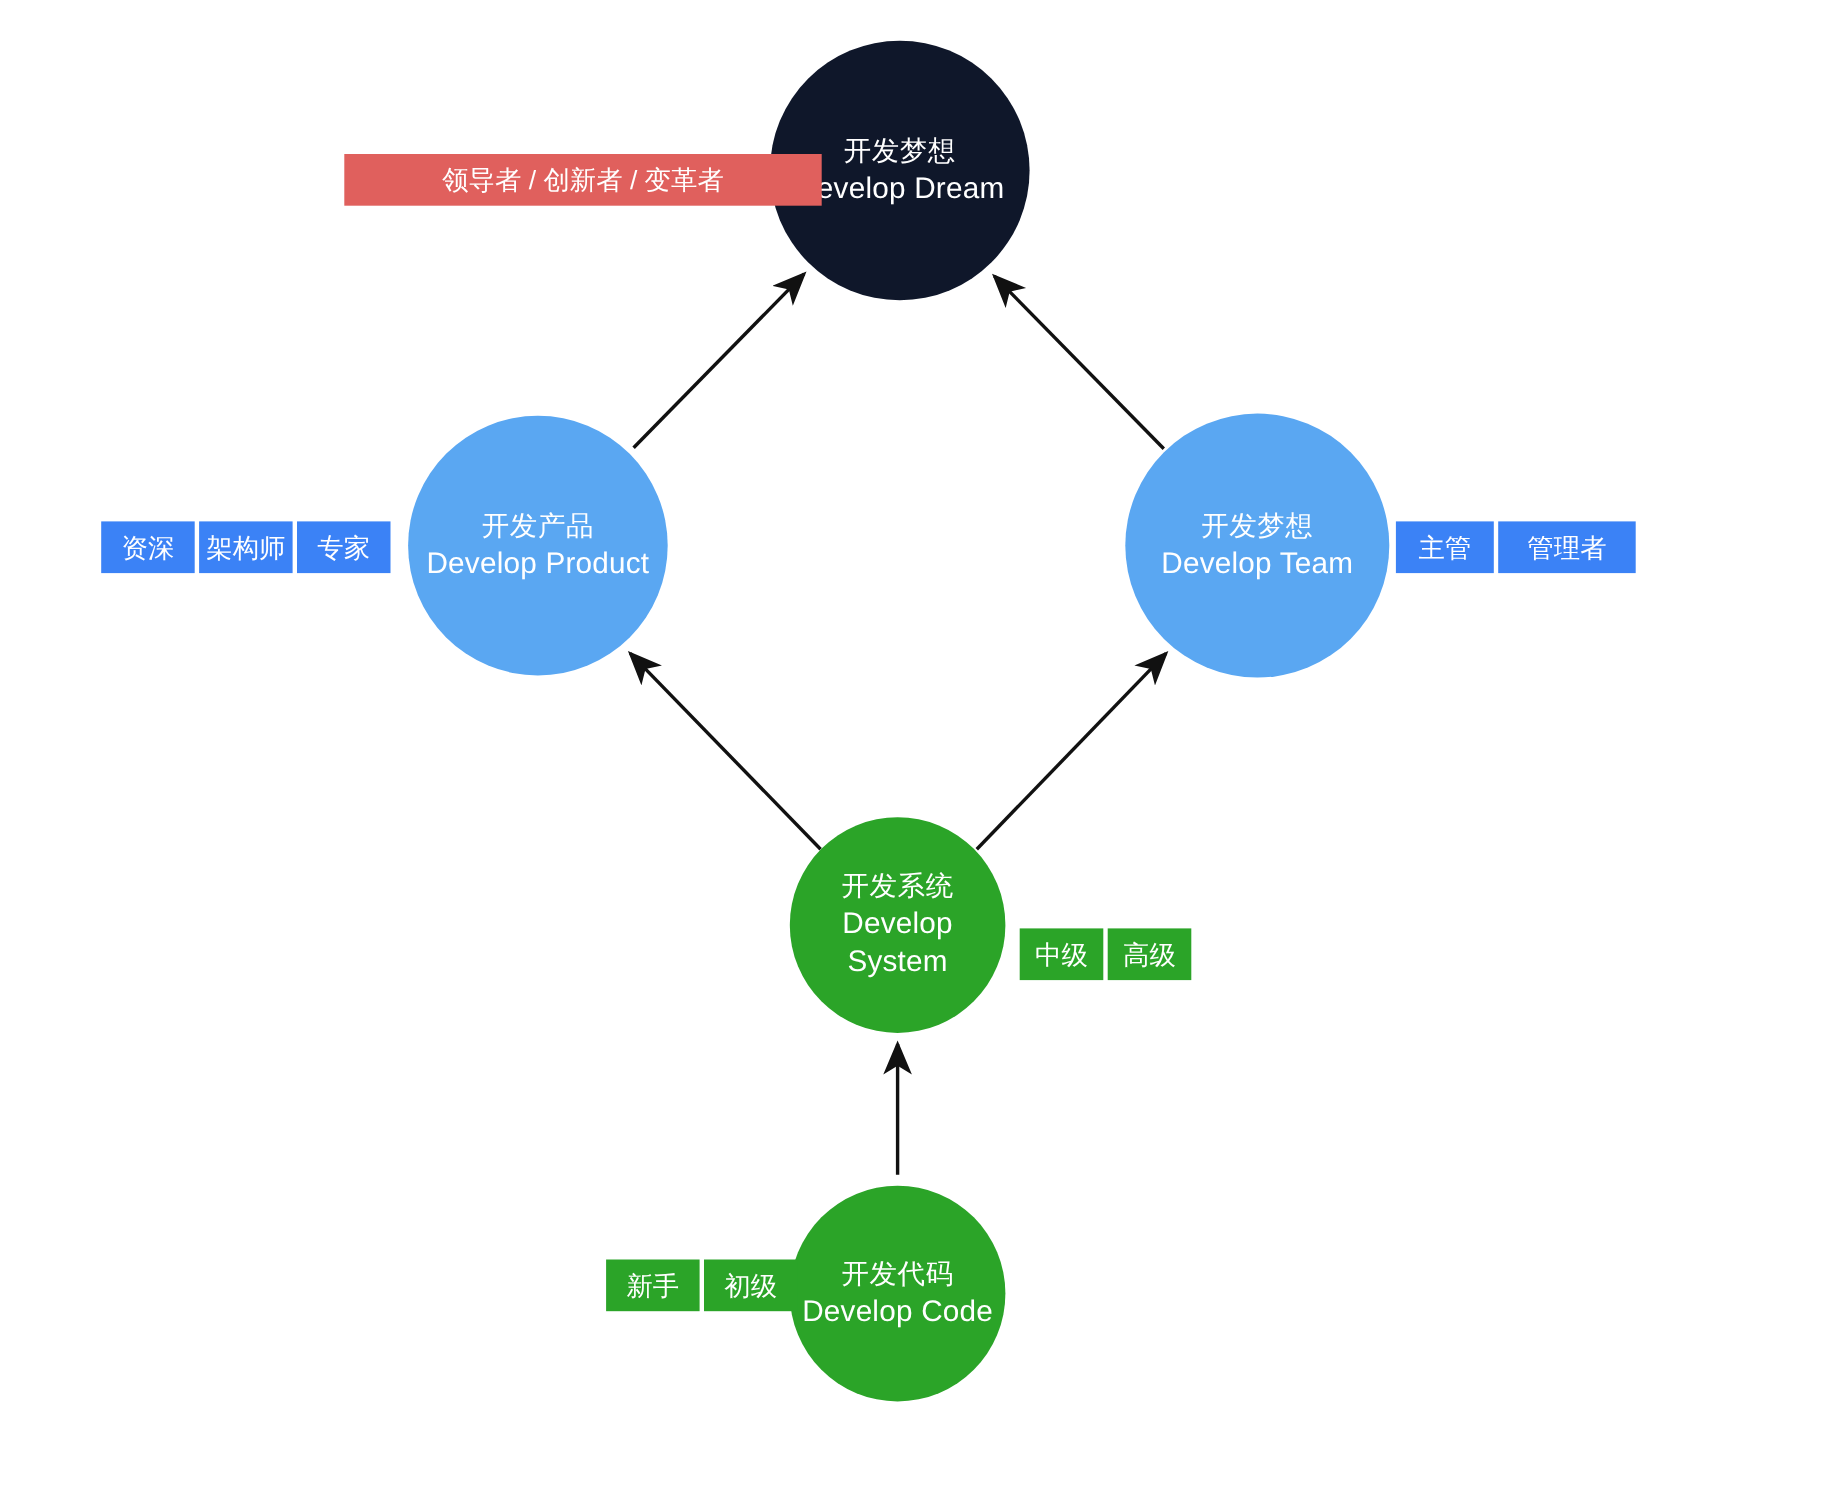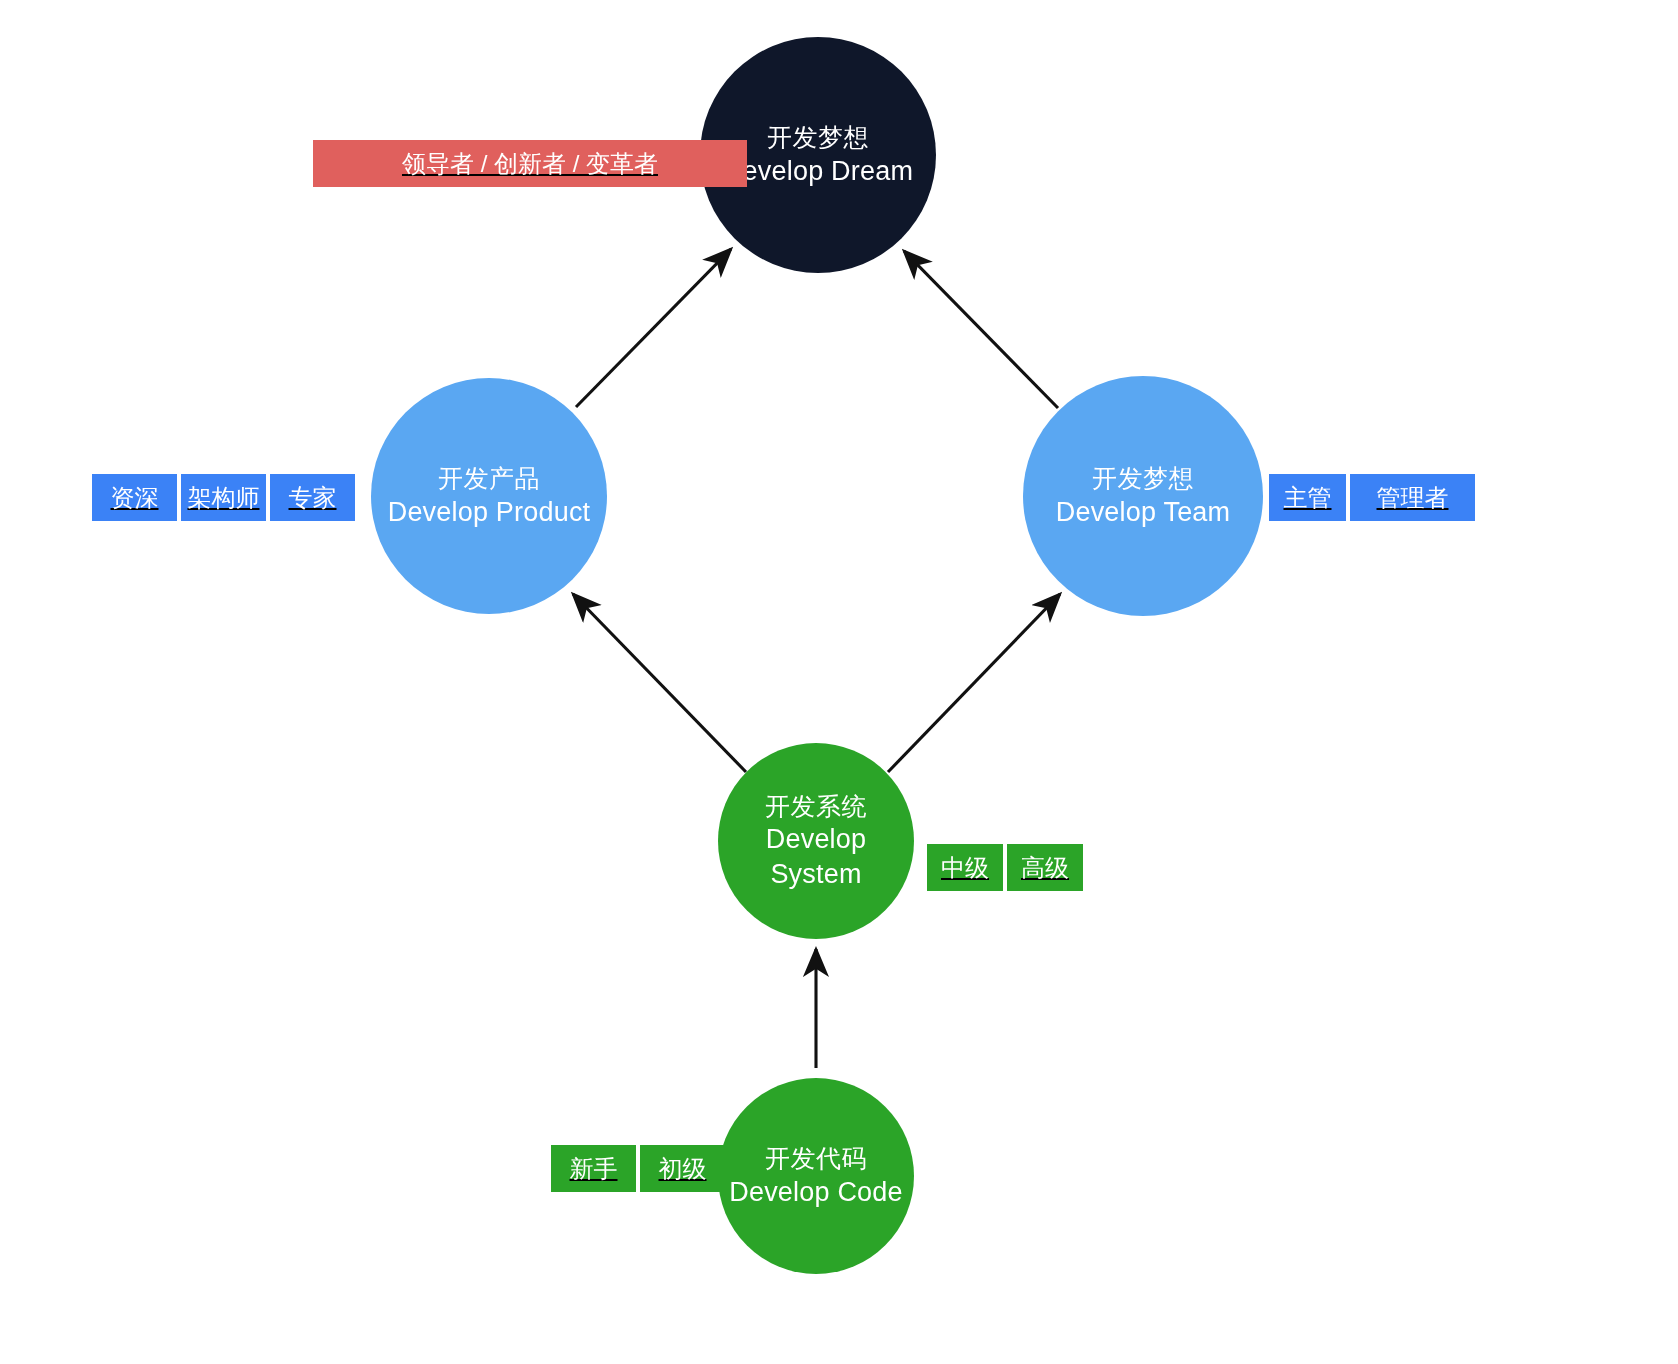--- a/index.html
+++ b/index.html
@@ -12,33 +12,33 @@
         line-height:1.30;}
   .node .cn{font-size:25px;letter-spacing:.5px;}
   .node .en{font-size:27px;letter-spacing:.2px;}
 
   #node-dream  {left:700px; top:37px;   width:236px;height:236px;background:#0f172a;}
   #node-product{left:371px; top:378px;  width:236px;height:236px;background:#5AA7F2;}
   #node-team   {left:1023px;top:376px;  width:240px;height:240px;background:#5AA7F2;}
   #node-system {left:718px; top:743px;  width:196px;height:196px;background:#2BA428;}
   #node-code   {left:718px; top:1078px; width:196px;height:196px;background:#2BA428;}
 
-  .tag-strip{position:absolute;display:flex;gap:4px;text-decoration:underline;}
+  .tag-strip{position:absolute;display:flex;gap:4px;}
   .tag{display:flex;align-items:center;justify-content:center;color:#ffffff;
        font-size:24px;height:47px;box-sizing:border-box;padding:0 18px;}
   .tag.red {background:#E0605D;}
   .tag.blue{background:#3b82f6;}
   .tag.green{background:#2BA428;}
 
   #tags-dream  {left:313px;  top:140px;}
   #tags-dream .tag{width:434px;padding:0;}
   #tags-product{left:92px;   top:474px;}
   #tags-product .tag{width:85px;padding:0;}
   #tags-team   {left:1269px; top:474px;}
-  #tags-team .tag{width:77px;padding:0;}
+  #tags-team .tag{width:89px;padding:0;}
   #tags-team .tag:last-child{width:125px;}
   #tags-system {left:927px;  top:844px;}
   #tags-system .tag{width:76px;padding:0;}
   #tags-code   {left:551px;  top:1145px;}
   #tags-code .tag{width:85px;padding:0;}
 </style>
 </head>
 <body>
 
 <div id="stage">

